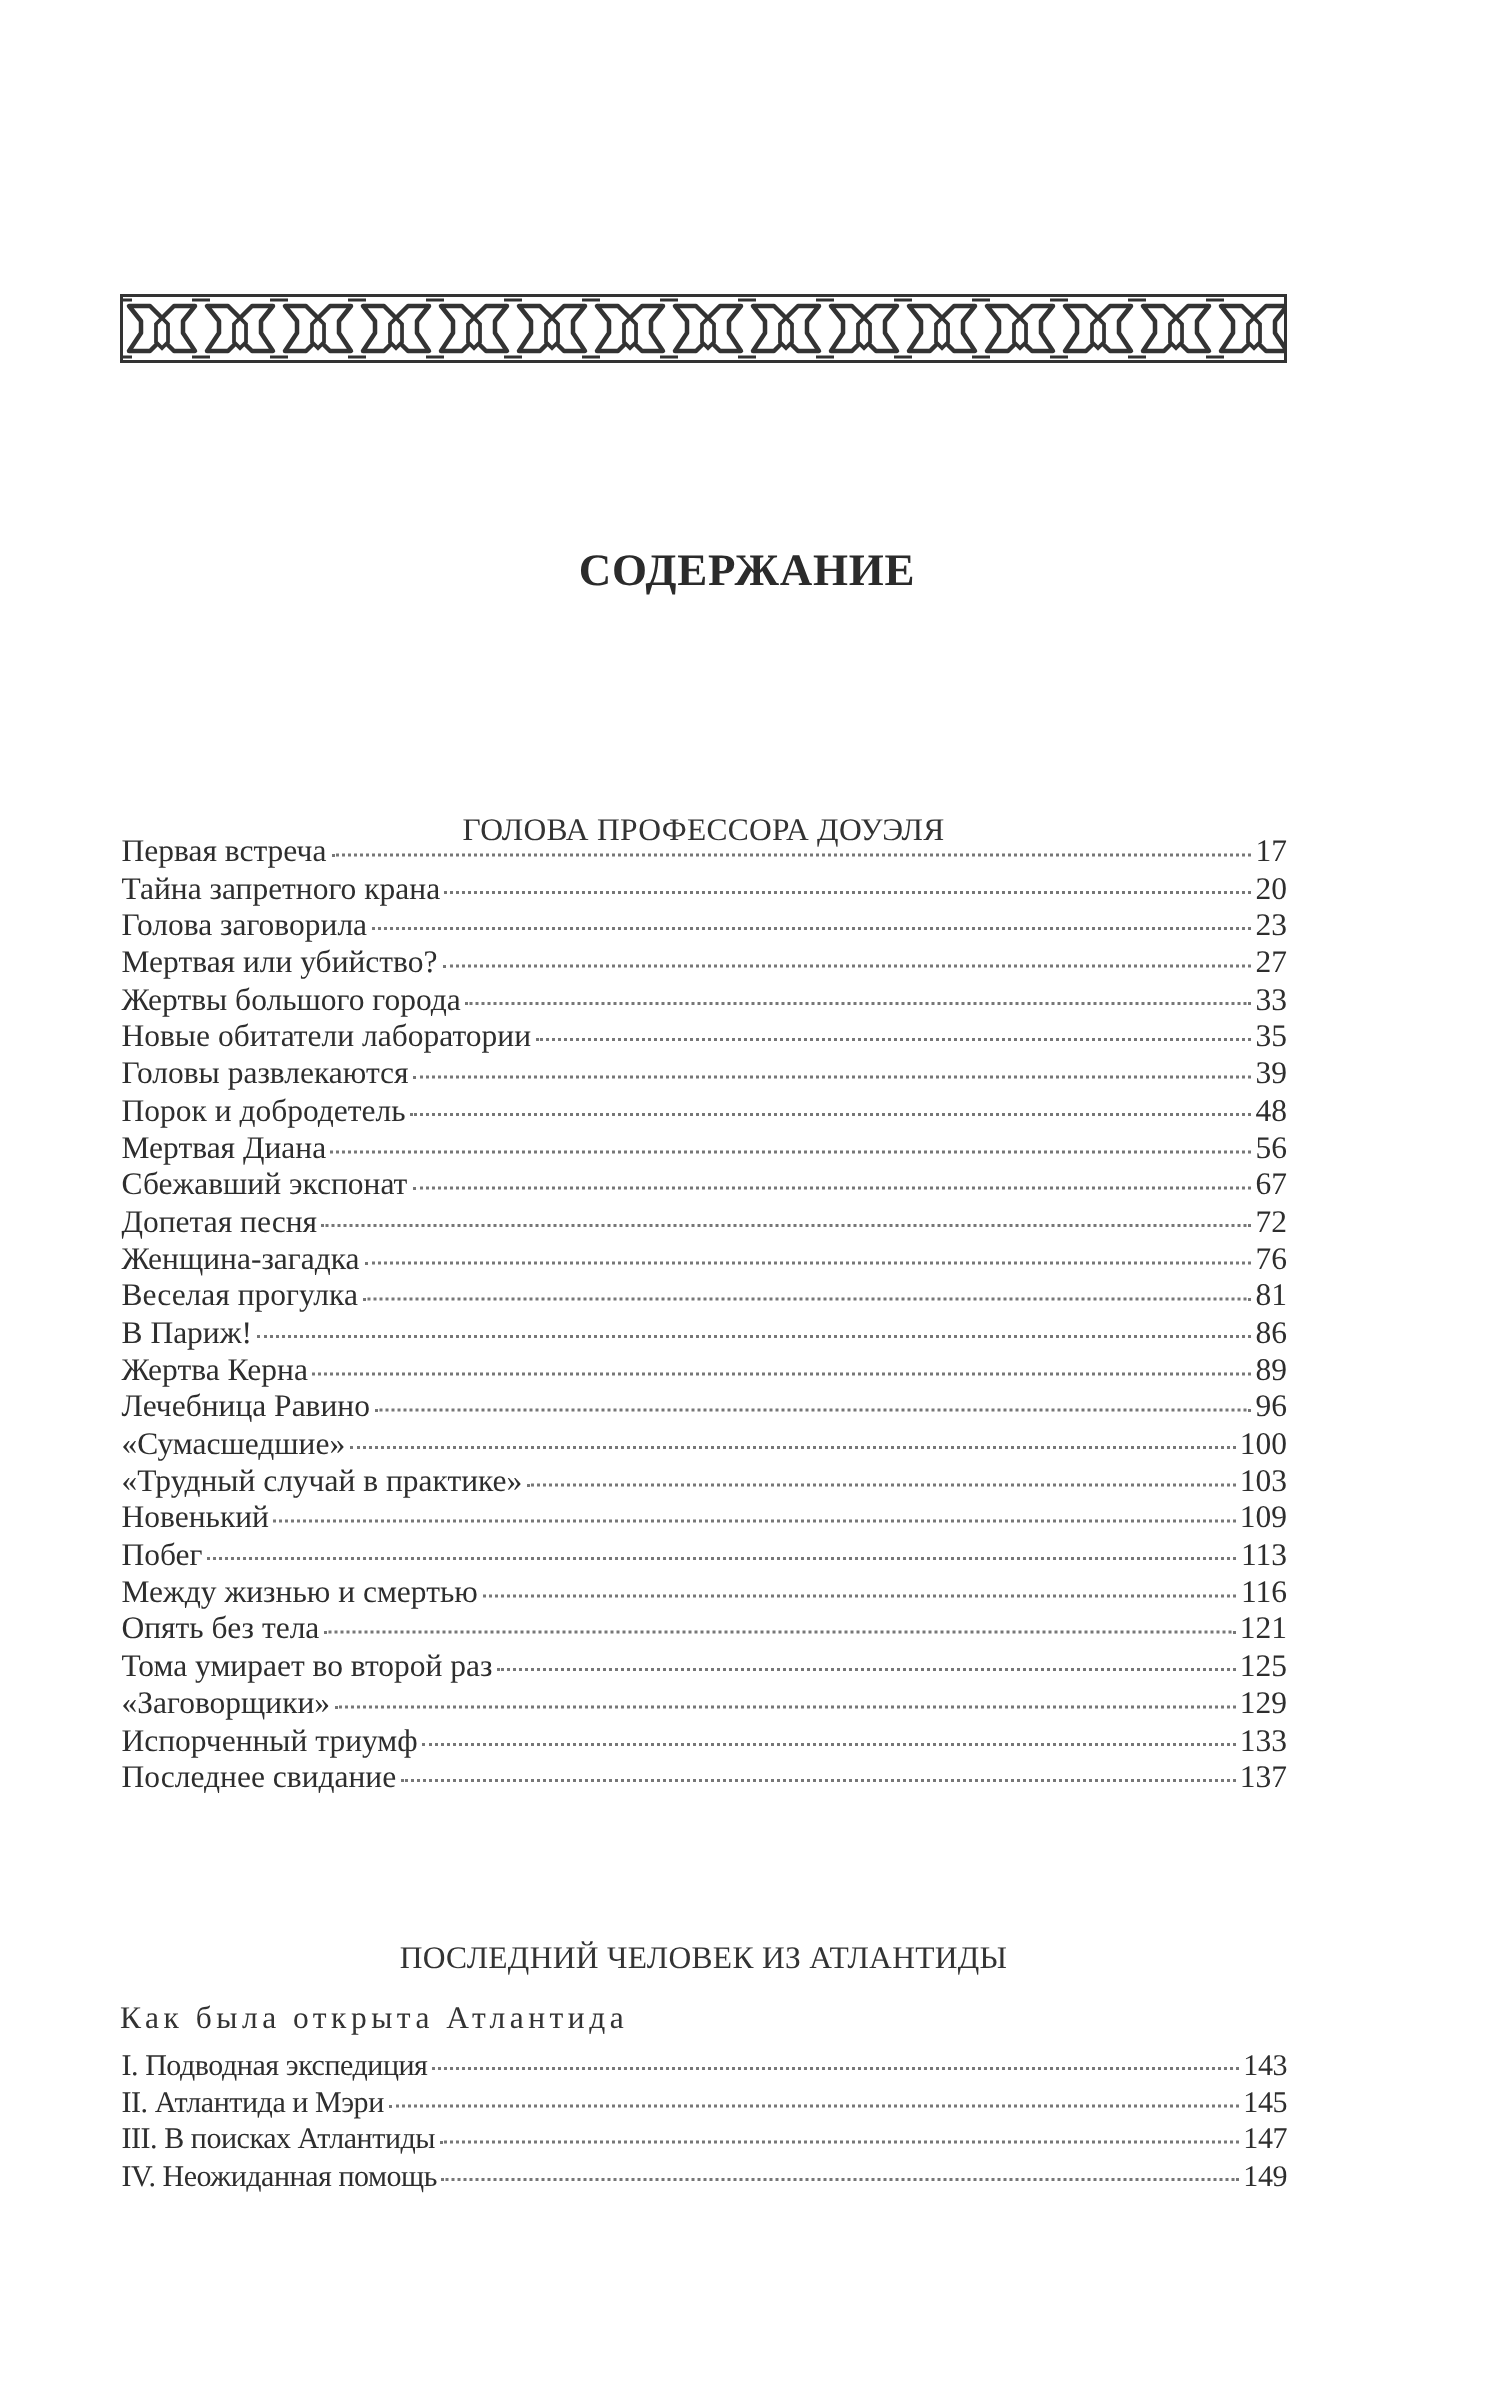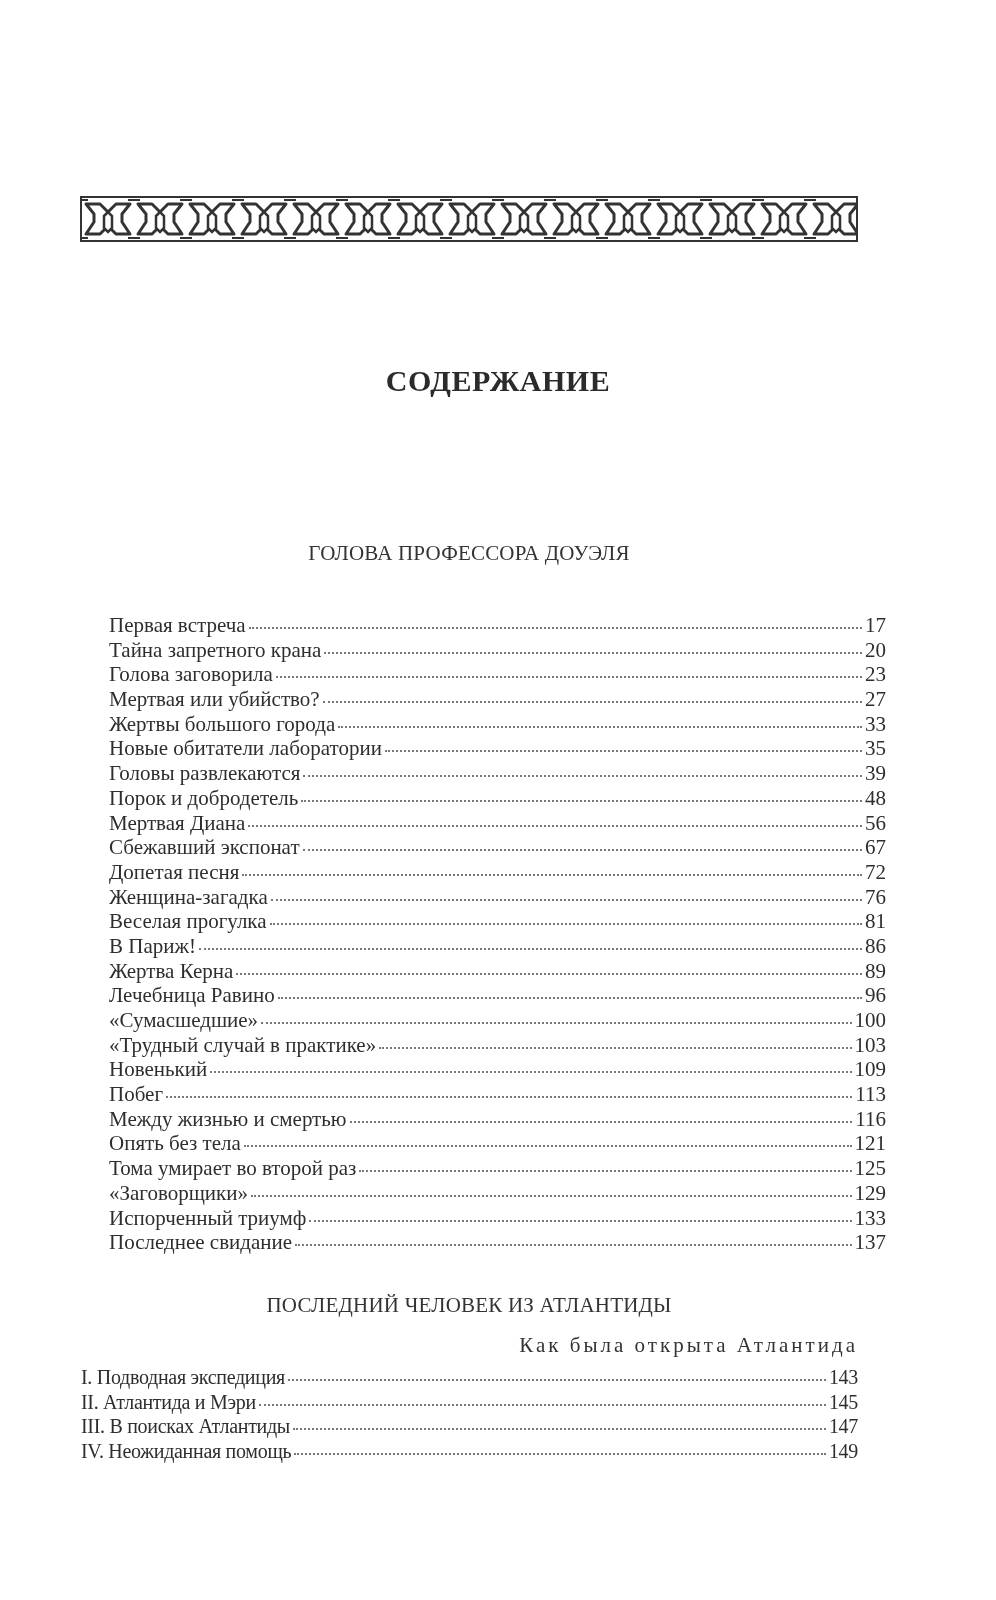--- a/index.html
+++ b/index.html
@@ -16,21 +16,21 @@
     .ornament svg { display: block; }
     .title {
       position: absolute; left: 0; width: 996px; top: 364px; text-align: center;
       font-weight: bold; font-size: 30px; letter-spacing: 0.5px; color: #2b2b2b;
     }
     .part-title {
       position: absolute; left: 80px; width: 778px; text-align: center;
       font-size: 21px; letter-spacing: 0.2px; color: #333;
     }
     .sub-title {
-      position: absolute; left: 80px; width: 778px; text-align: right;
+      position: absolute; left: 80px; width: 778px; text-align: left;
       font-size: 21px; letter-spacing: 3px; color: #333;
     }
     .toc {
       position: absolute; left: 81px; width: 777px; margin: 0; padding: 0; list-style: none;
     }
     .toc li {
       display: flex; align-items: baseline; height: 24.7px; line-height: 24.7px;
       font-size: 21px; color: #2e2e2e; white-space: nowrap;
     }
     .toc .label { flex: 0 0 auto; }
@@ -54,21 +54,21 @@
       </pattern>
     </defs>
     <rect x="0" y="0" width="774" height="42" fill="url(#knot)"></rect>
   </svg>
 </div>
 
 <div class="title">СОДЕРЖАНИЕ</div>
 
 <div class="part-title" style="top:541px;">ГОЛОВА ПРОФЕССОРА ДОУЭЛЯ</div>
 
-<ul class="toc" style="top:613px;margin-left:28px;">
+<ul class="toc" style="top:555px;">
   <li>
       <span class="label">Первая встреча</span>
       <span class="leader"></span>
       <span class="page">17</span>
     </li>
   <li>
       <span class="label">Тайна запретного крана</span>
       <span class="leader"></span>
       <span class="page">20</span>
     </li>

